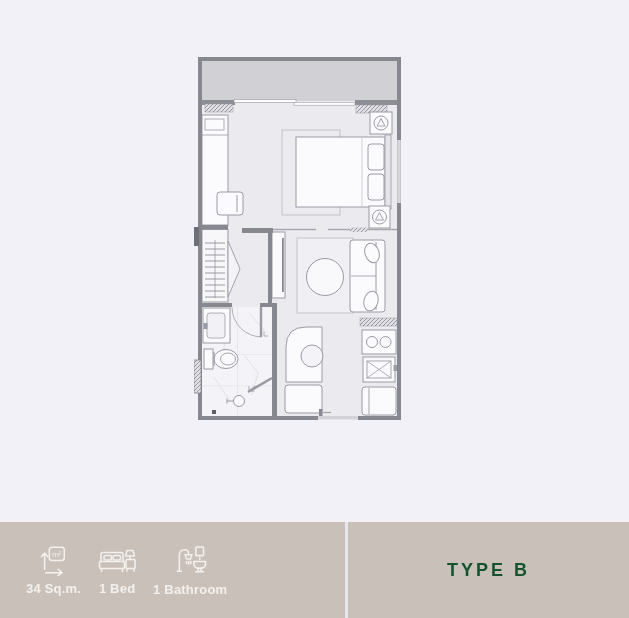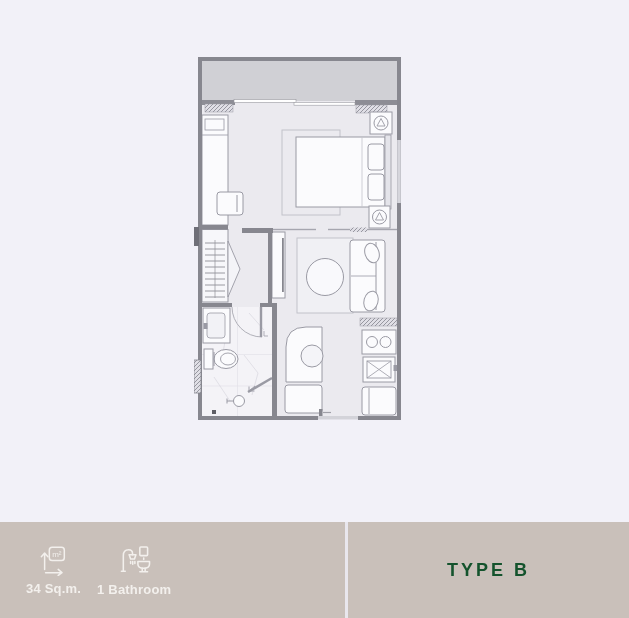--- a/index.html
+++ b/index.html
@@ -210,20 +210,34 @@
       <div class="stat">
         <svg class="icon" width="30" height="32" viewBox="0 0 32 34">
           <rect x="11" y="3.5" width="16" height="14" rx="3"></rect>
           <text x="19" y="13.6" font-size="8.5" fill="#f3f0ed" stroke="none" text-anchor="middle" font-family="Liberation Sans, sans-serif">m²</text>
           <path d="M6,27 V10 M2.5,13.5 L6,9.5 L9.5,13.5"></path>
           <path d="M7,30.5 H24 M20.5,27 L24.5,30.5 L20.5,33.5"></path>
         </svg>
         <div class="stat-label">34 Sq.m.</div>
       </div>
 
+      <div class="stat">
+        <svg class="icon" width="40" height="31" viewBox="0 0 40 30">
+          <path d="M4,16 V9 Q4,7 6,7 H24 Q26,7 26,9 V16"></path>
+          <rect x="7" y="10" width="7.5" height="4.5" rx="1.5"></rect>
+          <rect x="16" y="10" width="7.5" height="4.5" rx="1.5"></rect>
+          <rect x="2.5" y="16" width="25" height="7" rx="1.5"></rect>
+          <path d="M4.5,23 V26 M25.5,23 V26"></path>
+          <path d="M30,5 H36 L37.5,10.5 H28.5 Z"></path>
+          <path d="M33,10.5 V14"></path>
+          <rect x="29" y="14" width="9" height="9" rx="1"></rect>
+          <path d="M30,23 V25.5 M37,23 V25.5"></path>
+        </svg>
+        <div class="stat-label">1 Bed</div>
+      </div>
 
       <div class="stat">
         <svg class="icon" width="36" height="33" viewBox="0 0 36 34">
           <path d="M7,28 V12 Q7,6 12.5,6 Q16.5,6 16.5,10 V11"></path>
           <path d="M13,11 H20 L18.5,15.5 H14.5 Z"></path>
           <path d="M14.5,18 V20 M16.7,18 V20.8 M18.9,18 V20"></path>
           <path d="M5,28 H9"></path>
           <rect x="24" y="3" width="8" height="9" rx="1"></rect>
           <path d="M22,18 H34 V20.5 Q34,25 28,25 Q22,25 22,20.5 Z"></path>
           <path d="M26.5,25 V28 M29.5,25 V28 M24,28.5 H32"></path>

